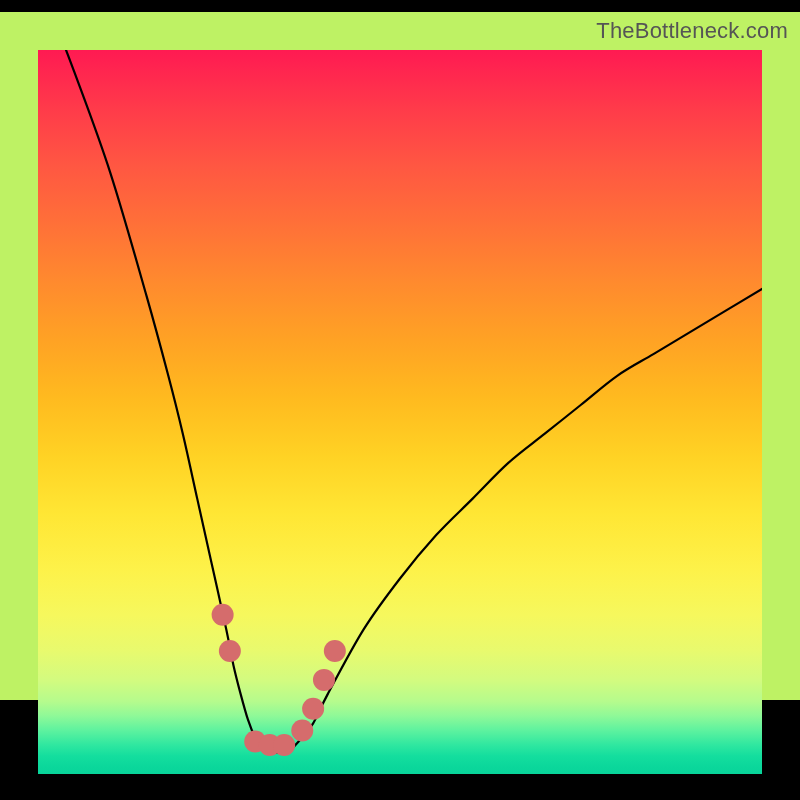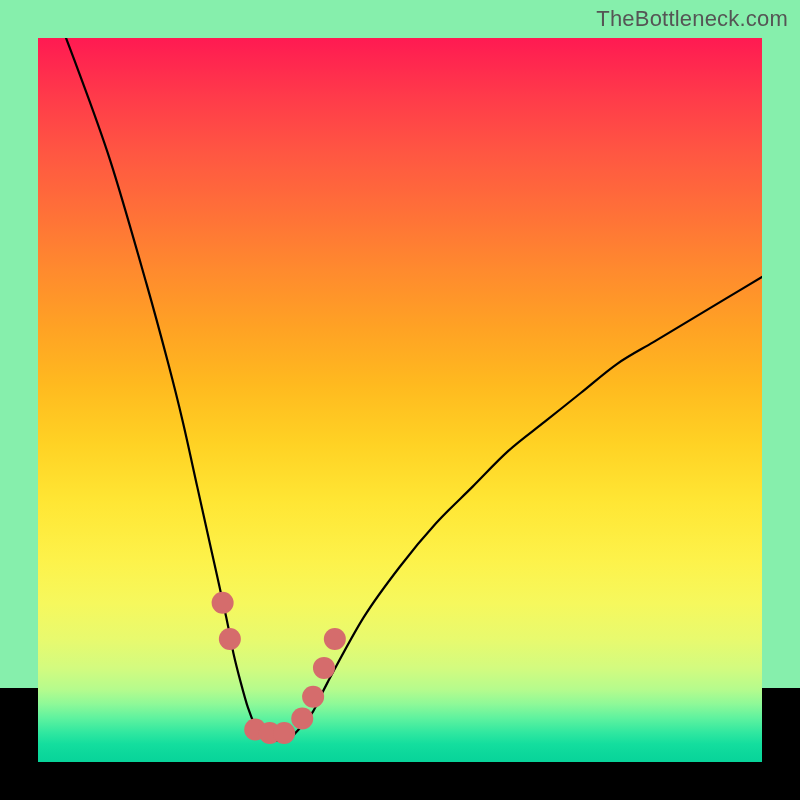--- a/index.html
+++ b/index.html
@@ -7,25 +7,25 @@
     padding: 0;
     background: #000;
     width: 800px;
     height: 800px;
     overflow: hidden;
     position: relative;
     font-family: Arial, Helvetica, sans-serif;
   }
   .outer {
     position: absolute;
-    top: 0;
+    top: 12px;
     left: 0;
     width: 800px;
     height: 688px;
-    background: #86efac;
+    background: #bef264;
   }
   .plot {
     position: absolute;
     top: 38px;
     left: 38px;
     width: 724px;
     height: 724px;
     overflow: hidden;
   }
   .gradient {

